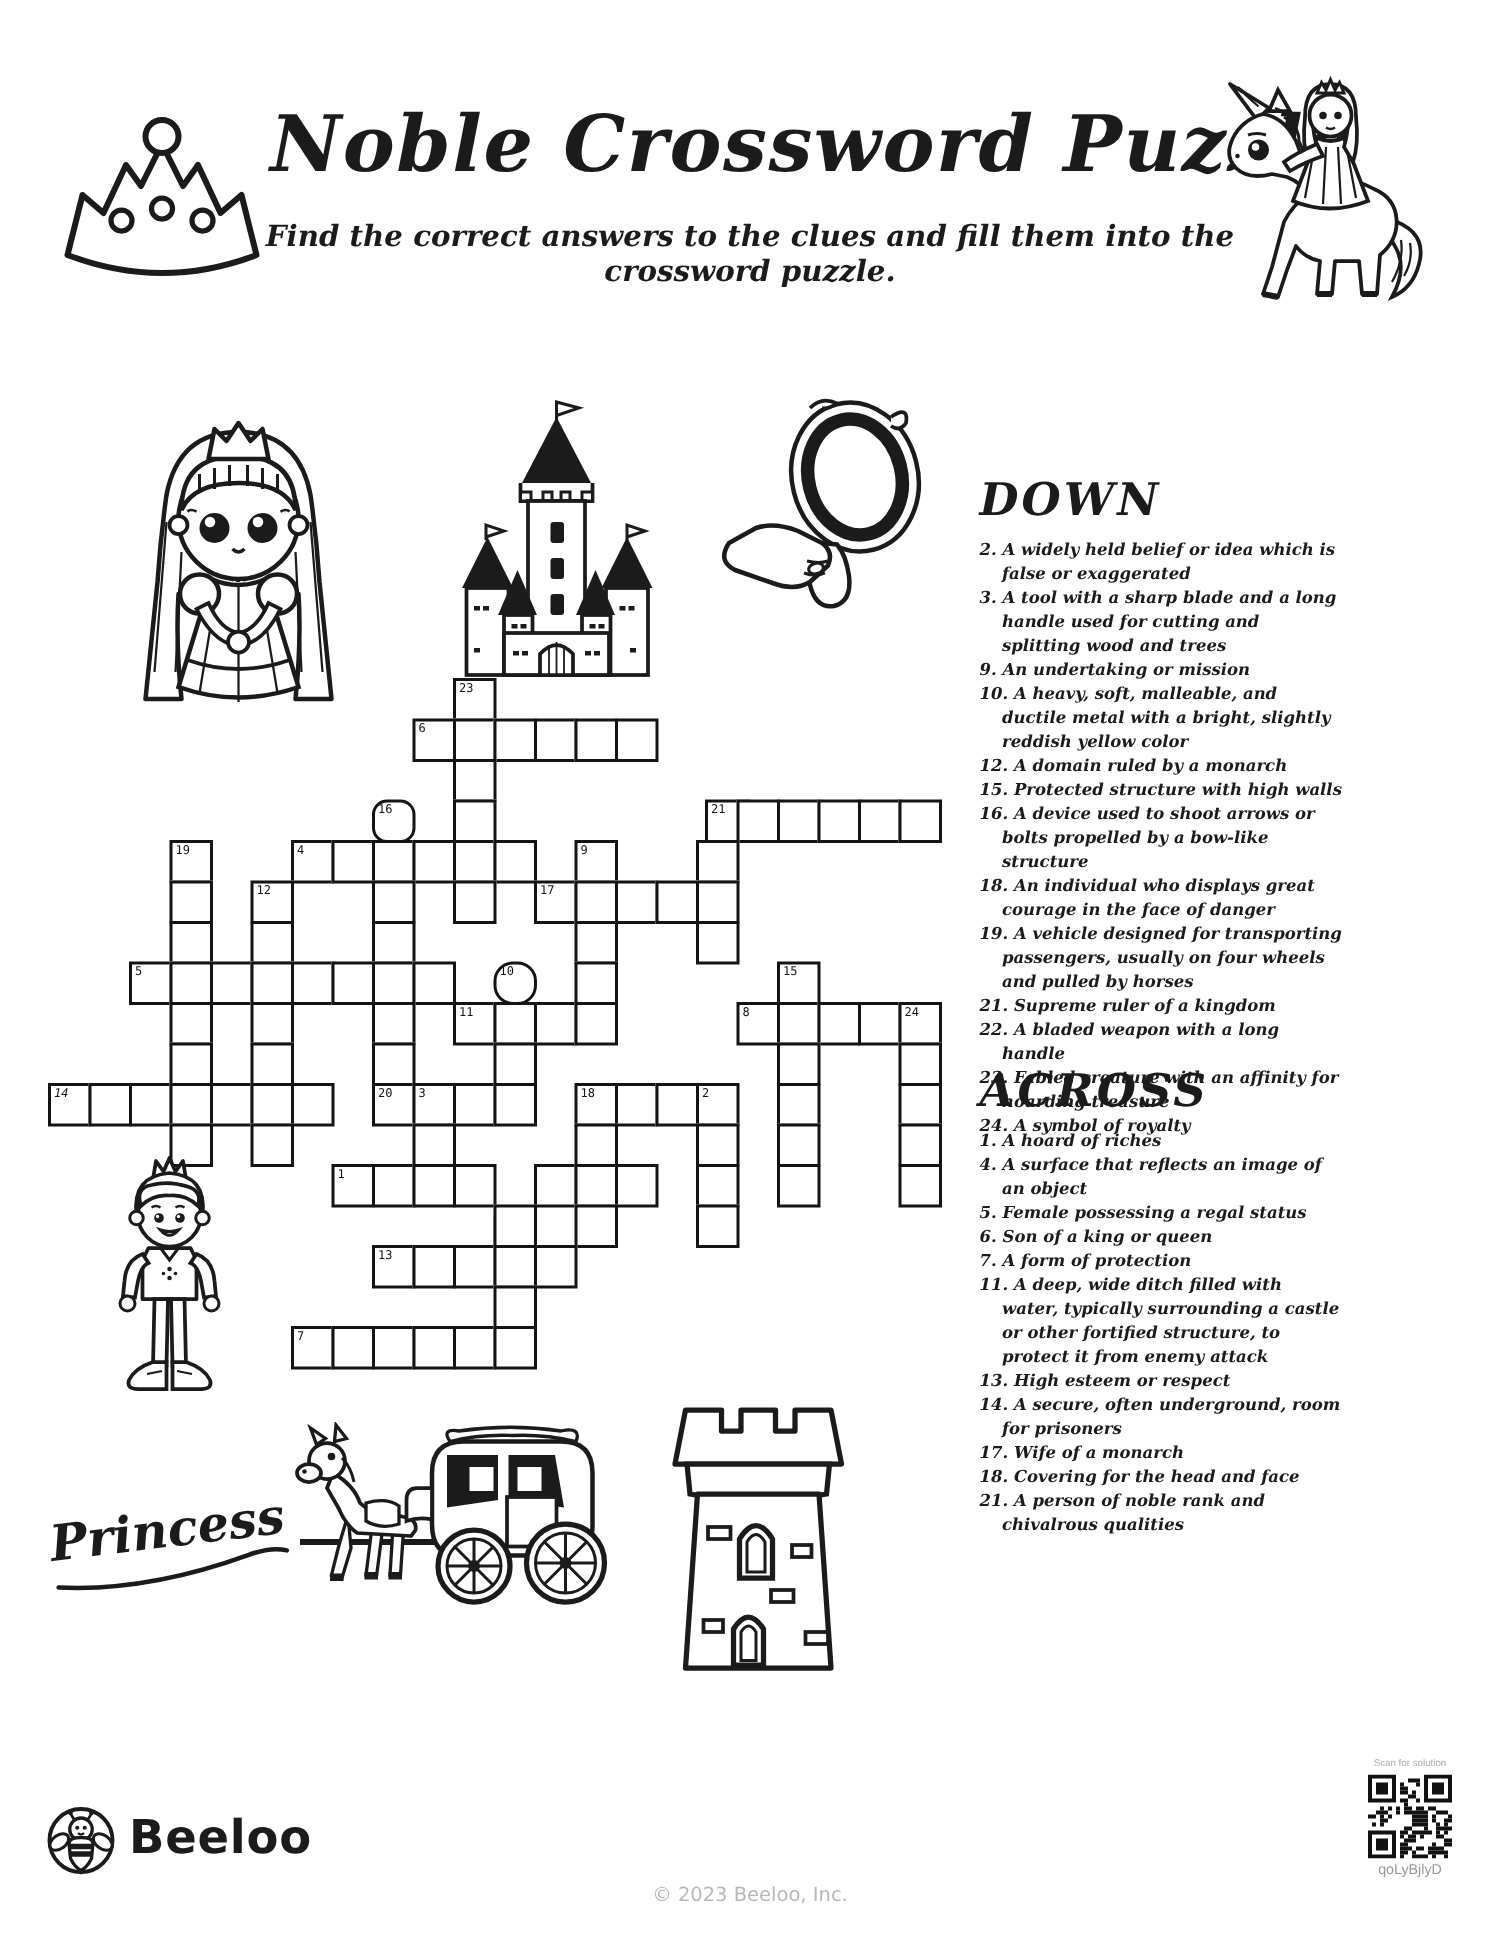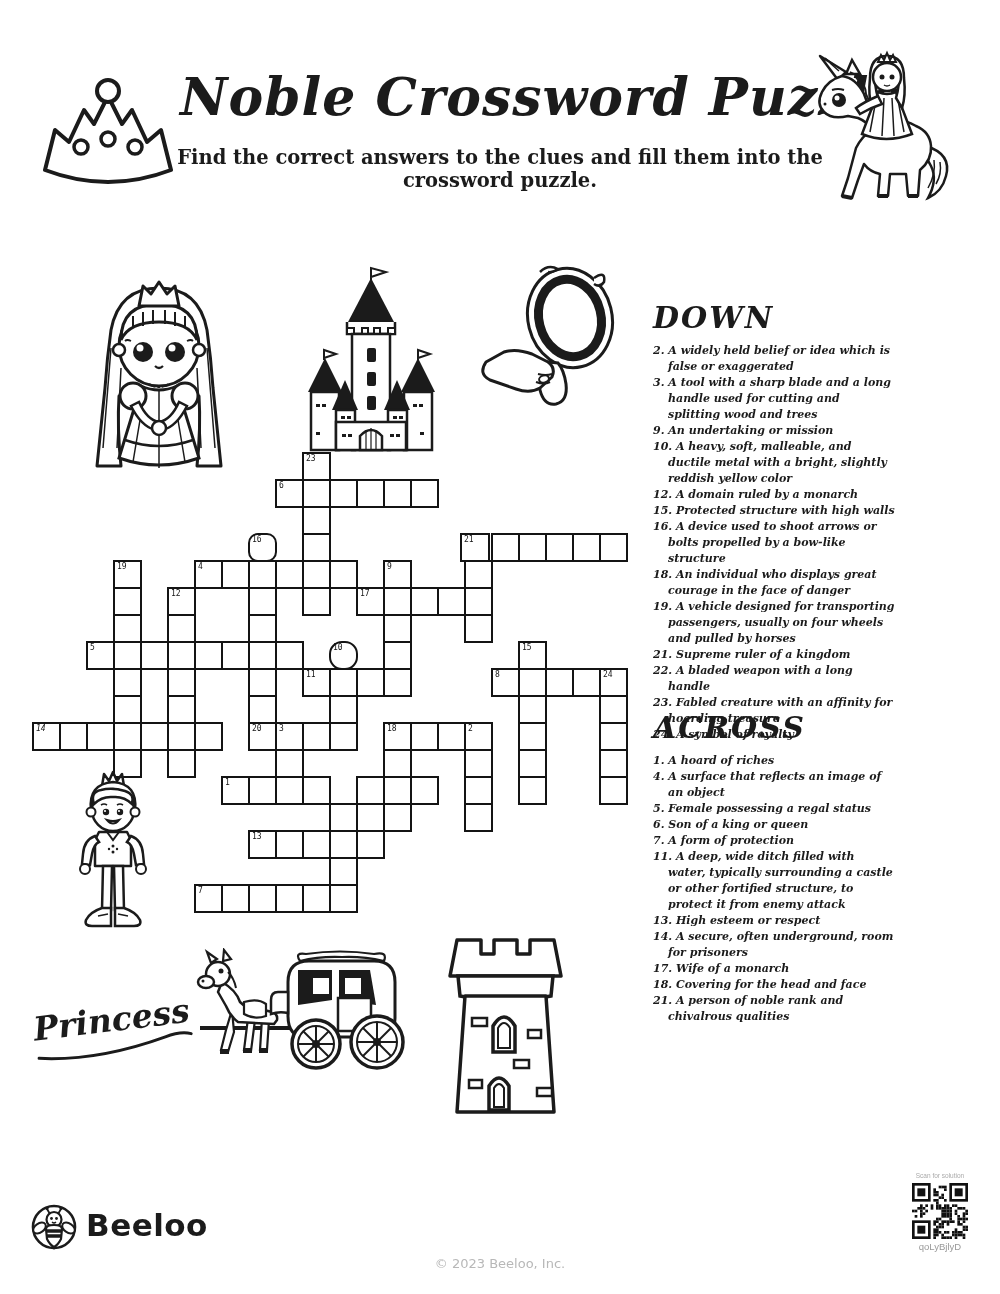--- a/index.html
+++ b/index.html
@@ -3,21 +3,21 @@
 <meta charset="utf-8">
 <style>
   html,body{margin:0;padding:0;background:#fff;}
   #page{position:relative;width:1000px;height:1294px;background:#ffffff;overflow:hidden;
         font-family:"DejaVu Serif",serif;color:#1b1b1b;}
   .abs{position:absolute;}
   
   #title{left:180px;top:66px;width:640px;text-align:center;font-size:52px;font-weight:bold;
          font-style:italic;letter-spacing:1px;white-space:nowrap;}
   #subtitle{left:150px;top:146px;width:700px;text-align:center;font-size:19.5px;
-            font-weight:bold;}
+            font-style:italic;font-weight:bold;}
   
   .cell{position:absolute;width:29px;height:29px;box-sizing:border-box;border:2px solid #141414;
         background:#fff;}
   .cellnum{position:absolute;top:0px;left:2px;font-family:"DejaVu Sans Mono",monospace;
            font-size:8px;line-height:9px;color:#141414;}
   
   .clues{position:absolute;width:242px;}
   .clues h2{margin:0 0 8px 0;font-size:30px;font-style:italic;font-weight:bold;letter-spacing:2px;}
   .clues ol{list-style:none;margin:0;padding:0;}
   .clues li{font-size:11px;font-style:italic;font-weight:bold;line-height:16px;
@@ -201,21 +201,21 @@
       <div class="cell" style="left: 302px; top: 479px;"></div>
       <div class="cell" style="left: 329px; top: 479px;"></div>
       <div class="cell" style="left: 356px; top: 479px;"></div>
       <div class="cell" style="left: 383px; top: 479px;"></div>
       <div class="cell" style="left: 410px; top: 479px;"></div>
       <div class="cell" style="left: 302px; top: 506px;"></div>
       <div class="cell" style="left: 248px; top: 533px; border-radius: 10px;">
         <span class="cellnum">16</span>
       </div>
       <div class="cell" style="left: 302px; top: 533px;"></div>
-      <div class="cell" style="left: 460px; top: 533px; padding-left: 26px;">
+      <div class="cell" style="left: 470px; top: 533px; padding-left: 26px;">
         <span class="cellnum">21</span>
       </div>
       <div class="cell" style="left: 491px; top: 533px;"></div>
       <div class="cell" style="left: 518px; top: 533px;"></div>
       <div class="cell" style="left: 545px; top: 533px;"></div>
       <div class="cell" style="left: 572px; top: 533px;"></div>
       <div class="cell" style="left: 599px; top: 533px;"></div>
       <div class="cell" style="left: 113px; top: 560px;">
         <span class="cellnum">19</span>
       </div>
@@ -353,21 +353,21 @@
       <div class="cell" style="left: 194px; top: 884px;">
         <span class="cellnum">7</span>
       </div>
       <div class="cell" style="left: 221px; top: 884px;"></div>
       <div class="cell" style="left: 248px; top: 884px;"></div>
       <div class="cell" style="left: 275px; top: 884px;"></div>
       <div class="cell" style="left: 302px; top: 884px;"></div>
       <div class="cell" style="left: 329px; top: 884px;"></div>
     </div>
 
-  <div class="clues" style="left:653px;top:300px;">
+  <div class="clues" style="left:653px;top:316px;">
     <h2>DOWN</h2>
     <ol id="down-list">
         <li>2. A widely held belief or idea which is false or exaggerated</li>
         <li>3. A tool with a sharp blade and a long handle used for cutting and splitting wood and trees</li>
         <li>9. An undertaking or mission</li>
         <li>10. A heavy, soft, malleable, and ductile metal with a bright, slightly reddish yellow color</li>
         <li>12. A domain ruled by a monarch</li>
         <li>15. Protected structure with high walls</li>
         <li>16. A device used to shoot arrows or bolts propelled by a bow-like structure</li>
         <li>18. An individual who displays great courage in the face of danger</li>

